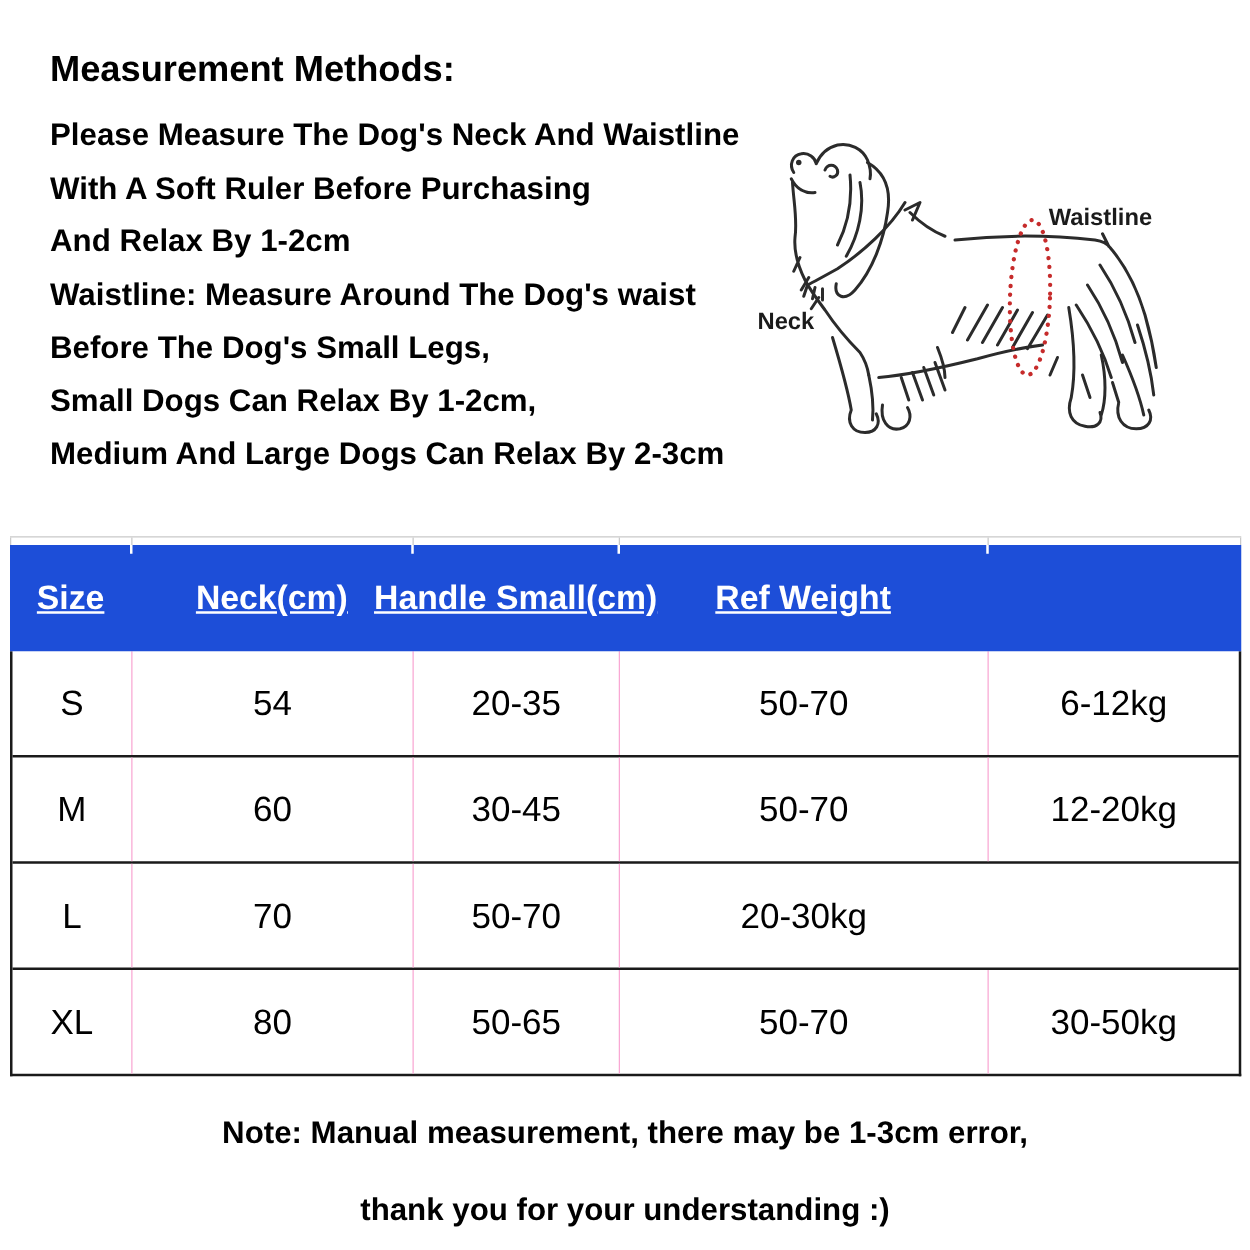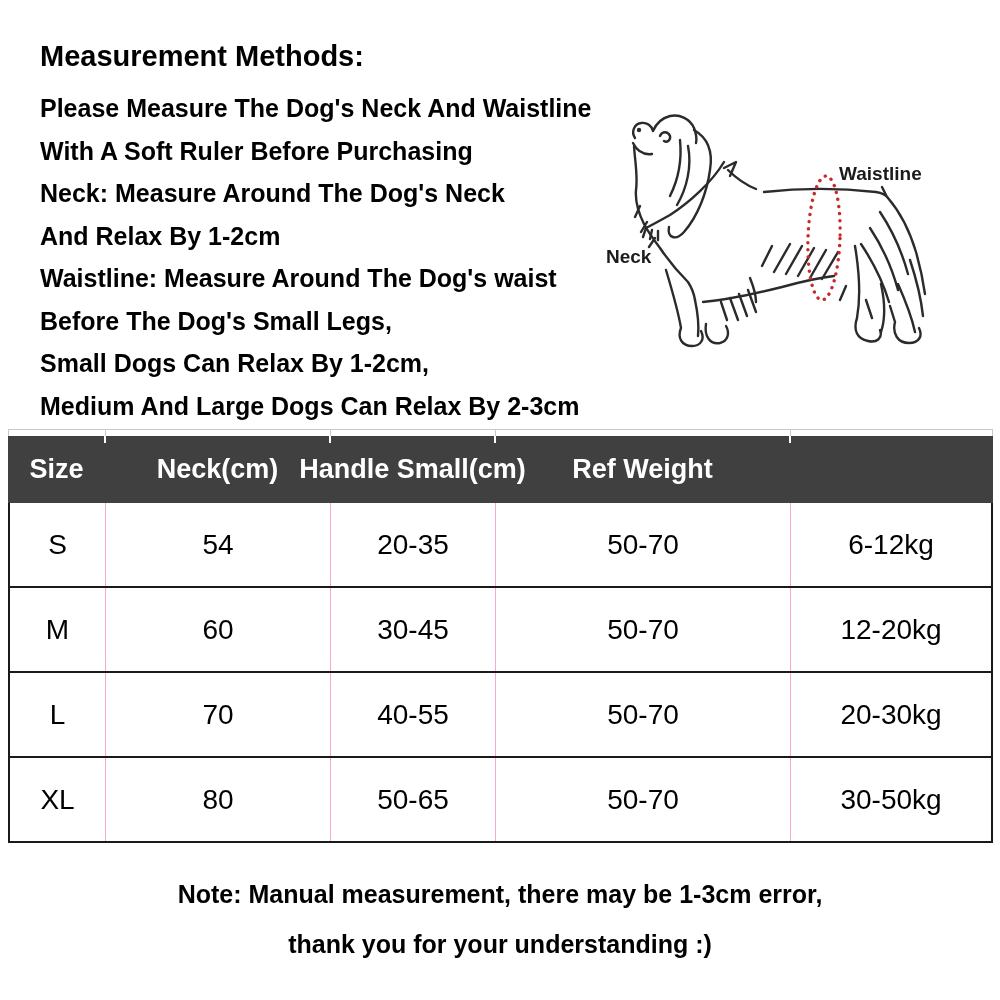--- a/index.html
+++ b/index.html
@@ -22,51 +22,50 @@
   .dog-fig text{
     font-family:"Liberation Sans", sans-serif;
     font-size:19px;font-weight:700;fill:#1b1b1b;
   }
   
   .size-table{position:absolute;left:8px;top:429px;width:985px;}
   .grid-gap{height:6px;border-top:1px solid #c9c9c9;position:relative;}
   .gap-tick{position:absolute;top:0;width:1px;height:6px;background:#c9c9c9;}
   .t-header{
     display:grid;grid-template-columns:97px 225px 165px 295px 203px;
-    height:67px;background:#404040;color:#ffffff;position:relative;
+    height:85px;background:#1d4ed8;color:#ffffff;position:relative;text-decoration:underline;
   }
   .t-header .t-cell{font-weight:700;font-size:27px;}
   .header-tick{position:absolute;top:0;width:2px;height:7px;background:#ffffff;}
   .t-body{border:2px solid #1a1a1a;border-top:none;}
   .t-row{
     display:grid;grid-template-columns:95px 225px 165px 295px 201px;
     height:83px;font-size:28px;
   }
   .t-row + .t-row{border-top:2px solid #1a1a1a;}
   .t-cell{
     display:flex;align-items:center;justify-content:center;
     height:100%;white-space:nowrap;
   }
   .t-row .t-cell + .t-cell{border-left:1px solid #f9a8d4;}
   
   .note{
     position:absolute;left:0;top:869px;width:1000px;text-align:center;
     font-size:25px;font-weight:700;
   }
-  .note p{margin:0;height:50px;line-height:50px;}
+  .note p{margin:12px;height:50px;line-height:50px;}
 </style>
 </head>
 <body>
 
 <div class="page-title">Measurement Methods:</div>
 
 <div class="instructions">
   <p>Please Measure The Dog's Neck And Waistline</p>
   <p>With A Soft Ruler Before Purchasing</p>
-  <p>Neck: Measure Around The Dog's Neck</p>
   <p>And Relax By 1-2cm</p>
   <p>Waistline: Measure Around The Dog's waist</p>
   <p>Before The Dog's Small Legs,</p>
   <p>Small Dogs Can Relax By 1-2cm,</p>
   <p>Medium And Large Dogs Can Relax By 2-3cm</p>
 </div>
 
 <div class="dog-fig">
   <svg width="420" height="272" viewBox="0 0 420 272">
     <g fill="none" stroke="#2b2b2b" stroke-width="2.4" stroke-linecap="round" stroke-linejoin="round">
@@ -150,21 +149,20 @@
     <div class="t-row">
       <div class="t-cell">M</div>
       <div class="t-cell">60</div>
       <div class="t-cell">30-45</div>
       <div class="t-cell">50-70</div>
       <div class="t-cell">12-20kg</div>
     </div>
     <div class="t-row">
       <div class="t-cell">L</div>
       <div class="t-cell">70</div>
-      <div class="t-cell">40-55</div>
       <div class="t-cell">50-70</div>
       <div class="t-cell">20-30kg</div>
     </div>
     <div class="t-row">
       <div class="t-cell">XL</div>
       <div class="t-cell">80</div>
       <div class="t-cell">50-65</div>
       <div class="t-cell">50-70</div>
       <div class="t-cell">30-50kg</div>
     </div>

